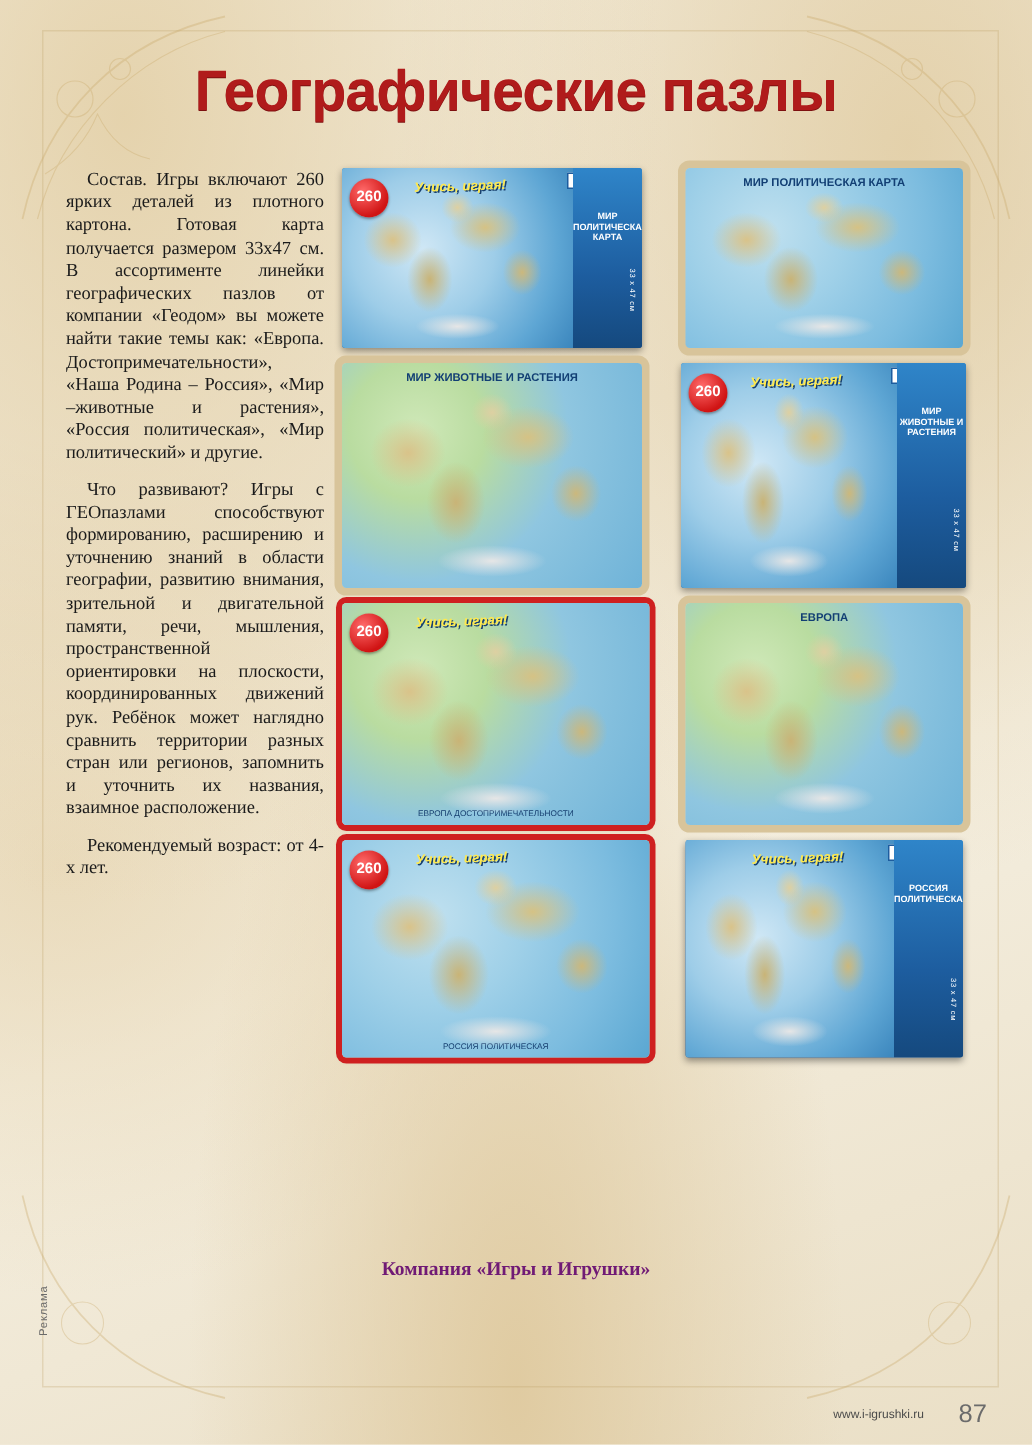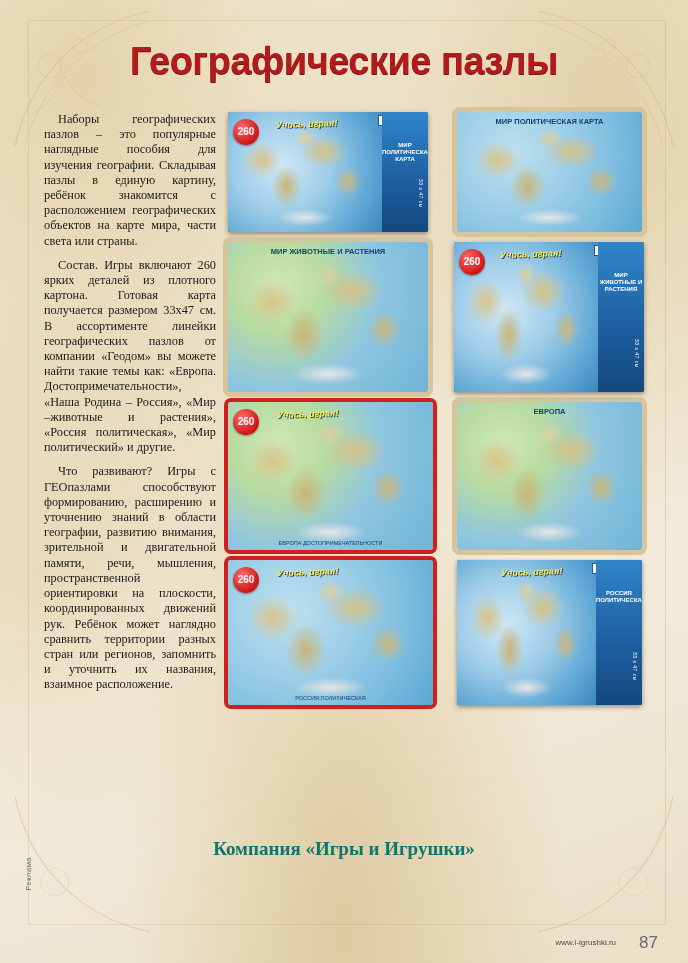--- a/index.html
+++ b/index.html
@@ -249,22 +249,22 @@
   .footer-block {
     position: absolute;
     left: 0;
     top: 838px;
     width: 688px;
     text-align: center;
   }
   .company {
     font-family: "Liberation Serif", serif;
     font-weight: bold;
-    font-size: 19px;
-    color: #0f766e;
+    font-size: 13px;
+    color: #701a75;
     margin-bottom: 6px;
   }
   .contacts {
     font-family: "Liberation Serif", serif;
     font-weight: bold;
     font-size: 18px;
     color: #152f8c;
   }
   .contacts .sep { color: #152f8c; font-weight: normal; }
   .contacts a, .contacts .url {
@@ -322,23 +322,23 @@
   </svg>
 </div>
 
 <div class="content">
 
   <div class="title">Географические пазлы</div>
 
   <div class="reklama">Реклама</div>
 
   <div class="text-col">
-    <p>Наборы географических пазлов – это популярные наглядные пособия для изучения географии. Складывая пазлы в единую картину, ребёнок знакомится с расположением географических объектов на карте мира, части света или страны.</p>
     <p>Состав. Игры включают 260 ярких деталей из плотного картона. Готовая карта получается размером 33х47 см. В ассортименте линейки географических пазлов от компании «Геодом» вы можете найти такие темы как: «Европа. Достопримечательности», «Наша Родина – Россия», «Мир –животные и растения», «Россия политическая», «Мир политический» и другие.</p>
     <p>Что развивают? Игры с ГЕОпазлами способствуют формированию, расширению и уточнению знаний в области географии, развитию внимания, зрительной и двигательной памяти, речи, мышления, пространственной ориентировки на плоскости, координированных движений рук. Ребёнок может наглядно сравнить территории разных стран или регионов, запомнить и уточнить их названия, взаимное расположение.</p>
+    <p>Рекомендуемый возраст: от 4-х лет.</p>
   </div>
 
   <div class="gallery">
 
     <div class="grid-row">
       <div class="ph box frame-blue" style="width:200px;height:120px;">
         <div class="face map-ocean land-blobs"></div>
         <div class="badge-260">260</div>
         <div class="badge-uchis">Учись, играя!</div>
         <div class="badge-corner">ГЕО КАРТА ПАЗЛ</div>

